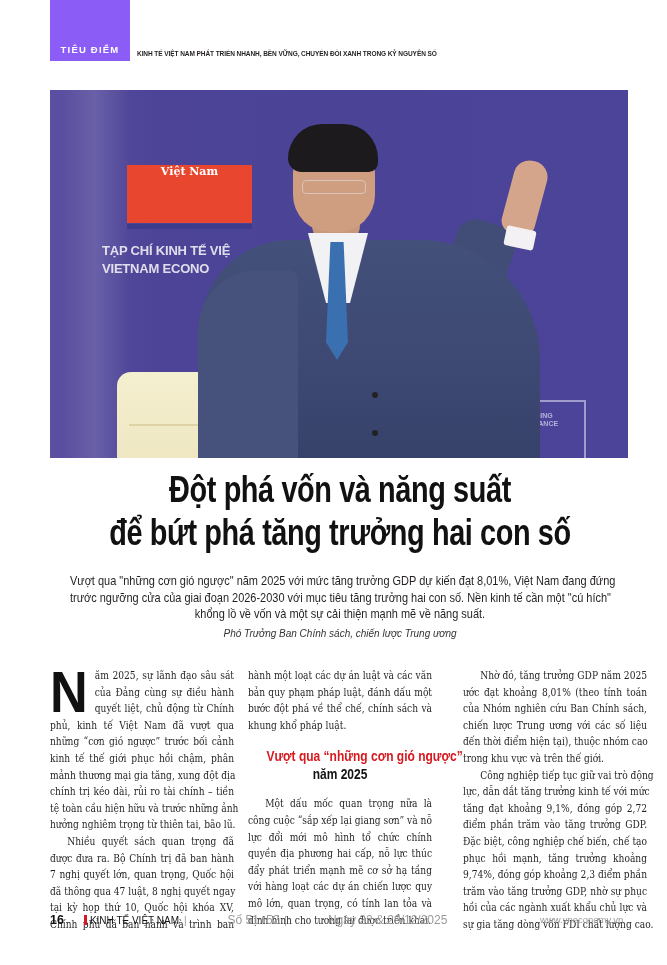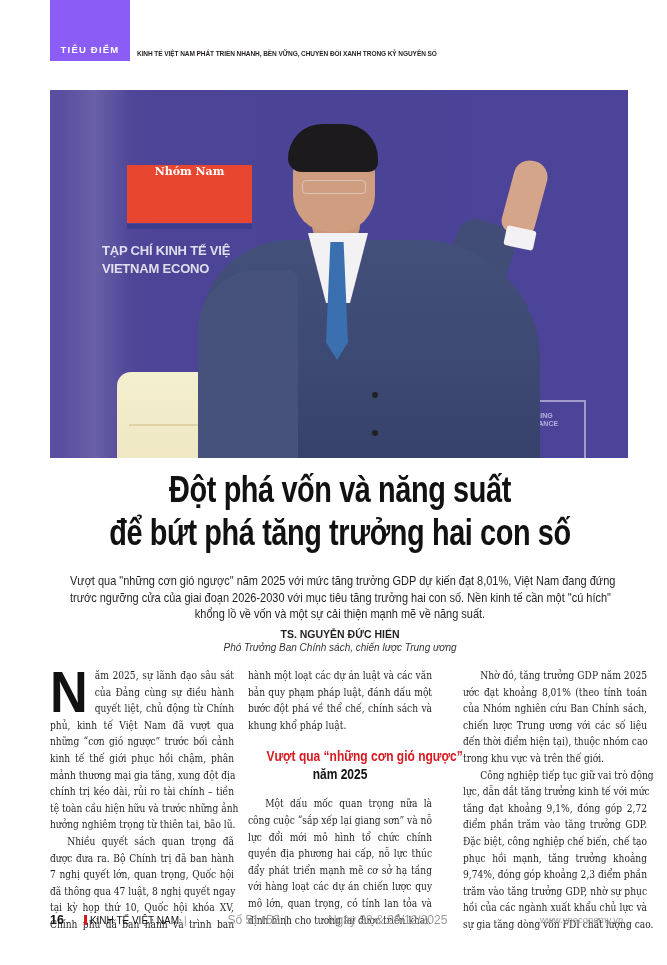--- a/index.html
+++ b/index.html
@@ -111,21 +111,21 @@
 <body>
 
 <div class="section-tag">
   <span>TIÊU ĐIỂM</span>
 </div>
 <div class="section-subtitle">KINH TẾ VIỆT NAM PHÁT TRIỂN NHANH, BỀN VỮNG, CHUYỂN ĐỔI XANH TRONG KỶ NGUYÊN SỐ</div>
 
 <div class="photo">
   <div class="sheen"></div>
   <div class="logo-box">
-    <span class="l2">Nhóm Nam</span>
+    <span class="l2">Việt Nam</span>
   </div>
   <div class="logo-strip"></div>
   <div class="photo-caption-text" style="top:153px;">TẠP CHÍ KINH TẾ VIỆ</div>
   <div class="photo-caption-text" style="top:171px;">VIETNAM ECONO</div>
   <div class="chair"></div>
   <div class="panel-box"></div>
   <div class="panel-txt" style="left:413px;">VIETNAM<br>ECONOMY</div>
   <div class="panel-txt" style="left:470px;">BANKING<br>&amp; FINANCE</div>
   <div class="arm"></div>
   <div class="hand"></div>
@@ -147,21 +147,20 @@
   <span>để bứt phá tăng trưởng hai con số</span>
 </h1>
 
 <div class="sapo">
   <span>Vượt qua "những cơn gió ngược" năm 2025 với mức tăng trưởng GDP dự kiến đạt 8,01%, Việt Nam đang đứng</span>
   <span>trước ngưỡng cửa của giai đoạn 2026-2030 với mục tiêu tăng trưởng hai con số. Nền kinh tế cần một "cú hích"</span>
   <span>khổng lồ về vốn và một sự cải thiện mạnh mẽ về năng suất.</span>
 </div>
 
 <div class="byline">
-  <span class="author">TS. NGUYỄN ĐỨC HIỂN</span>
   <span class="role">Phó Trưởng Ban Chính sách, chiến lược Trung ương</span>
 </div>
 
 <div class="col col1">
   <span class="dropcap">N</span>
   <span class="ln dropln">ăm 2025, sự lãnh đạo sâu sát</span>
   <span class="ln dropln">của Đảng cùng sự điều hành</span>
   <span class="ln dropln">quyết liệt, chủ động từ Chính</span>
   <span class="ln">phủ, kinh tế Việt Nam đã vượt qua</span>
   <span class="ln">những “cơn gió ngược” trước bối cảnh</span>

